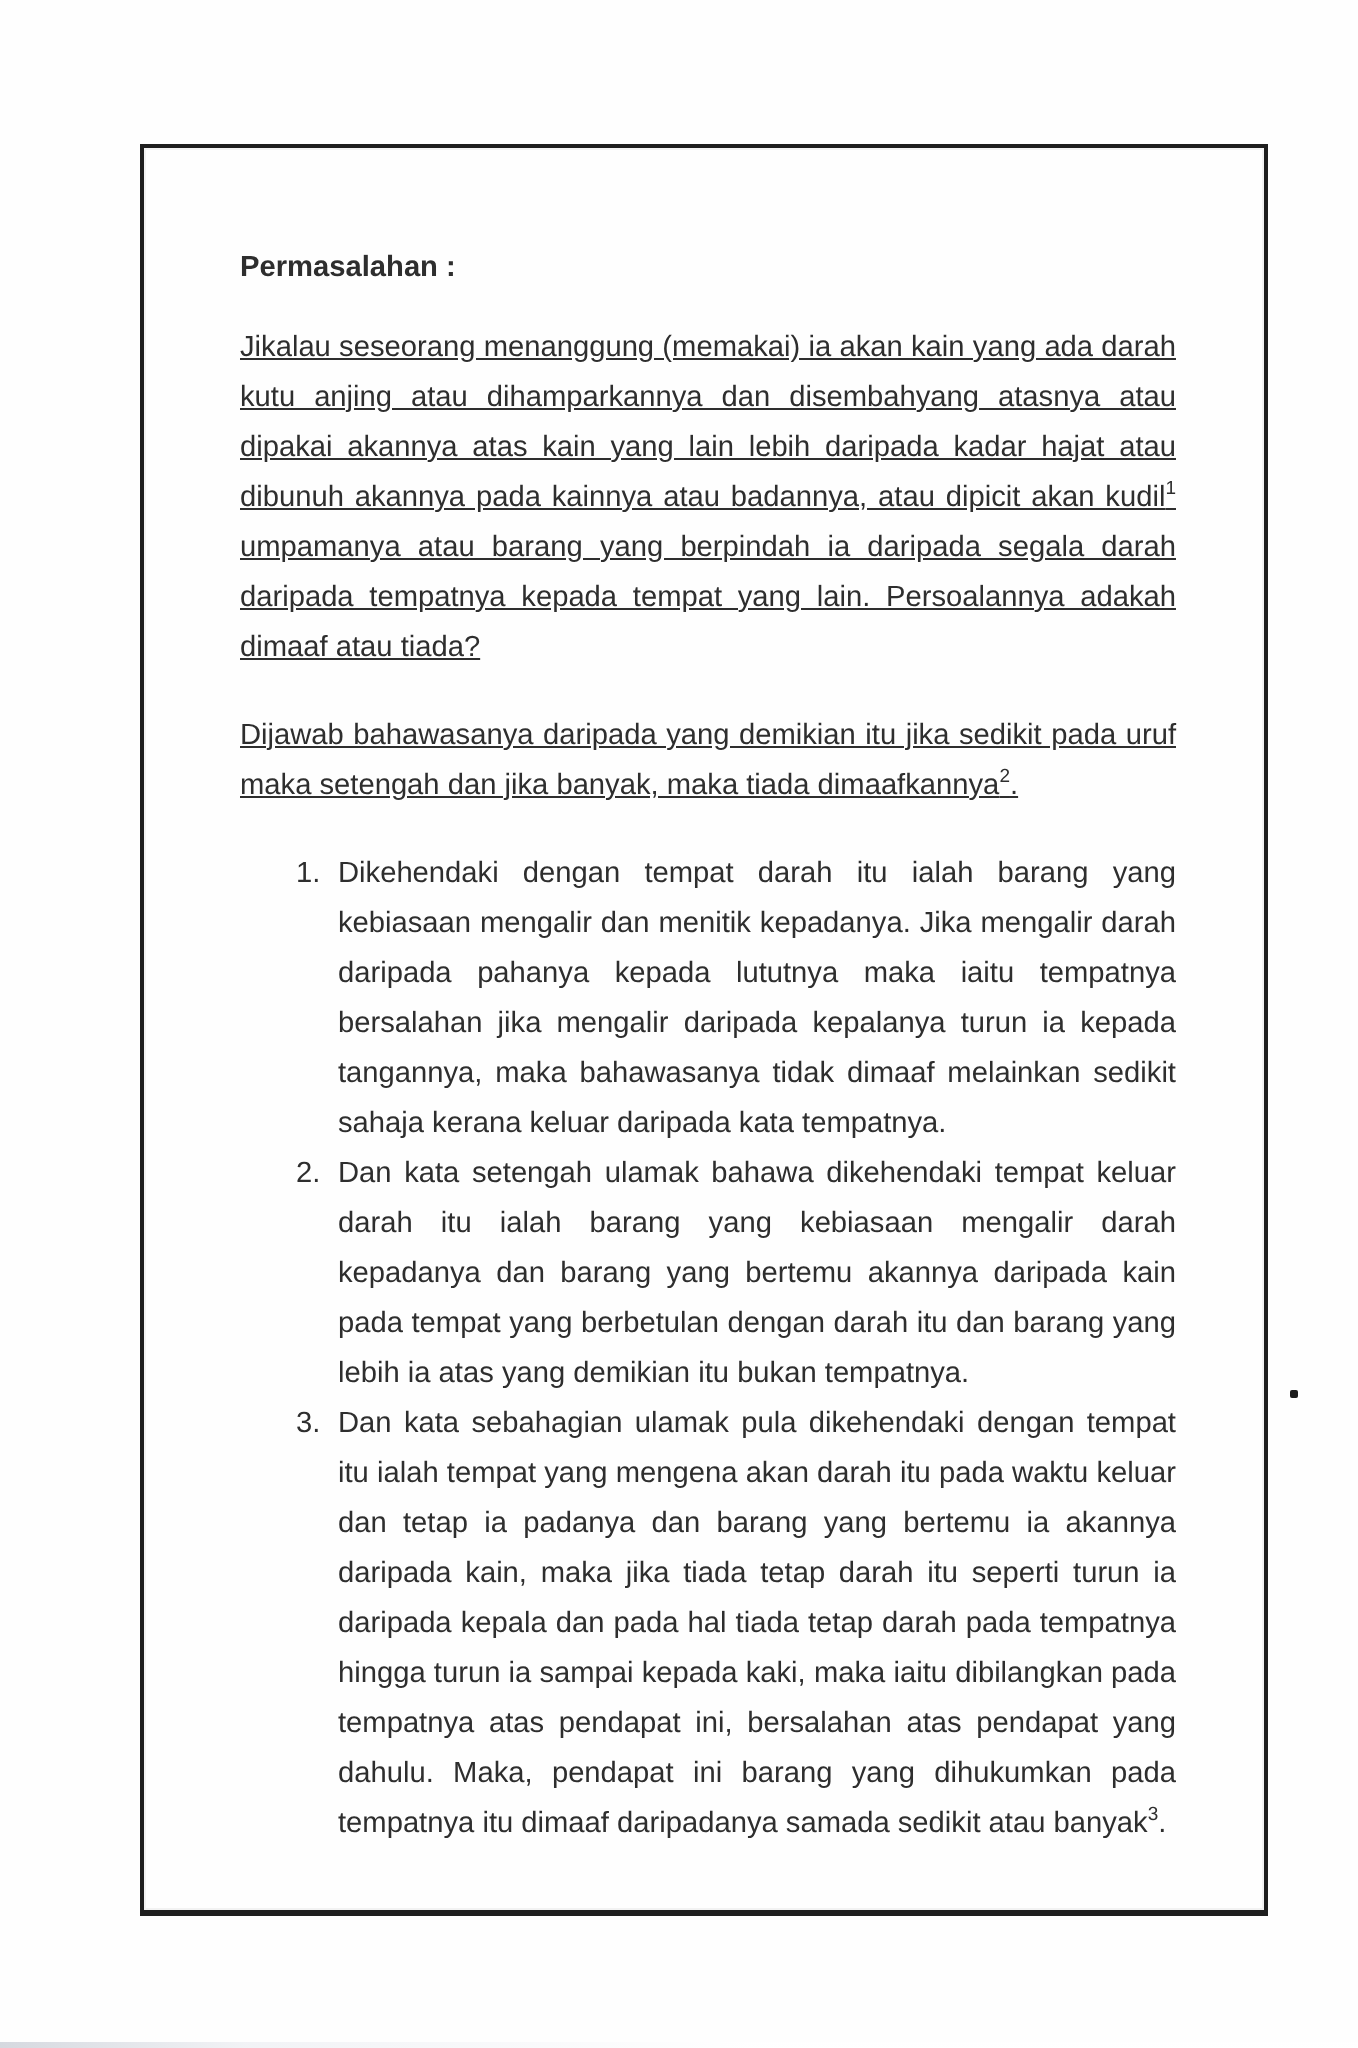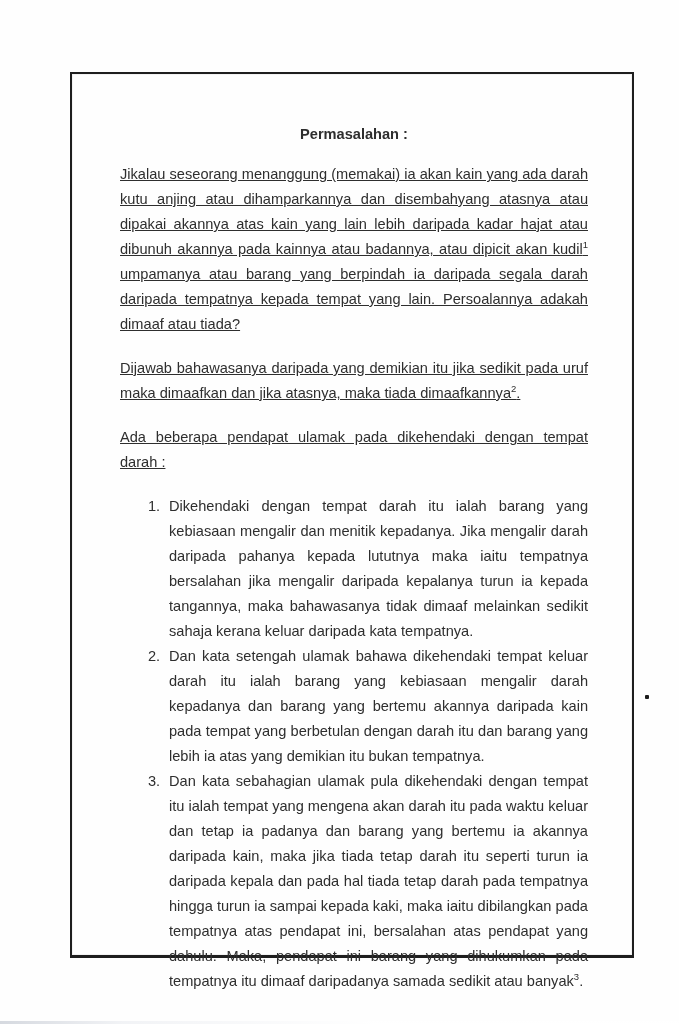--- a/index.html
+++ b/index.html
@@ -49,21 +49,20 @@
     position: absolute;
     left: 48px;
     top: 52px;
     right: 44px;
     bottom: 0;
   }
   .heading {
     font-weight: bold;
     font-size: 14.6px;
     margin: 0 0 20px 0;
-    text-align: center;
   }
   .para {
     font-size: 14.6px;
     line-height: 25px;
     text-align: justify;
     margin: 0 0 19px 0;
     text-decoration: underline;
   }
   .para sup, .li-text sup {
     font-size: 9.5px;
@@ -90,23 +89,22 @@
 <body>
 
 <div class="page-frame">
   <div class="page-content">
 
     <p class="heading">Permasalahan :</p>
 
     <p class="para"><span>Jikalau seseorang menanggung (memakai) ia akan kain yang ada darah kutu anjing atau dihamparkannya dan disembahyang atasnya atau dipakai akannya atas kain yang lain lebih daripada kadar hajat atau dibunuh akannya pada kainnya atau badannya, atau dipicit akan kudil</span><sup>1</sup><span> umpamanya atau barang yang berpindah ia daripada segala darah daripada tempatnya kepada tempat yang lain. Persoalannya adakah dimaaf atau tiada?</span></p>
 
 
-    <p class="para"><span>Dijawab bahawasanya daripada yang demikian itu jika sedikit pada uruf maka dimaafkan dan jika atasnya, maka tiada dimaafkannya</span><sup>2</sup><span>.</span></p>
+    <p class="para"><span>Dijawab bahawasanya daripada yang demikian itu jika sedikit pada uruf maka setengah dan jika banyak, maka tiada dimaafkannya</span><sup>2</sup><span>.</span></p>
 
-    <p class="para">Ada beberapa pendapat ulamak pada dikehendaki dengan tempat darah :</p>
 
     <div class="opinion-list">
 
       <div class="list-item">
         <span class="list-num">1.</span>
         <span class="li-text">Dikehendaki dengan tempat darah itu ialah barang yang kebiasaan mengalir dan menitik kepadanya. Jika mengalir darah daripada pahanya kepada lututnya maka iaitu tempatnya bersalahan jika mengalir daripada kepalanya turun ia kepada tangannya, maka bahawasanya tidak dimaaf melainkan sedikit sahaja kerana keluar daripada kata tempatnya.</span>
       </div>
 
       <div class="list-item">
         <span class="list-num">2.</span>

